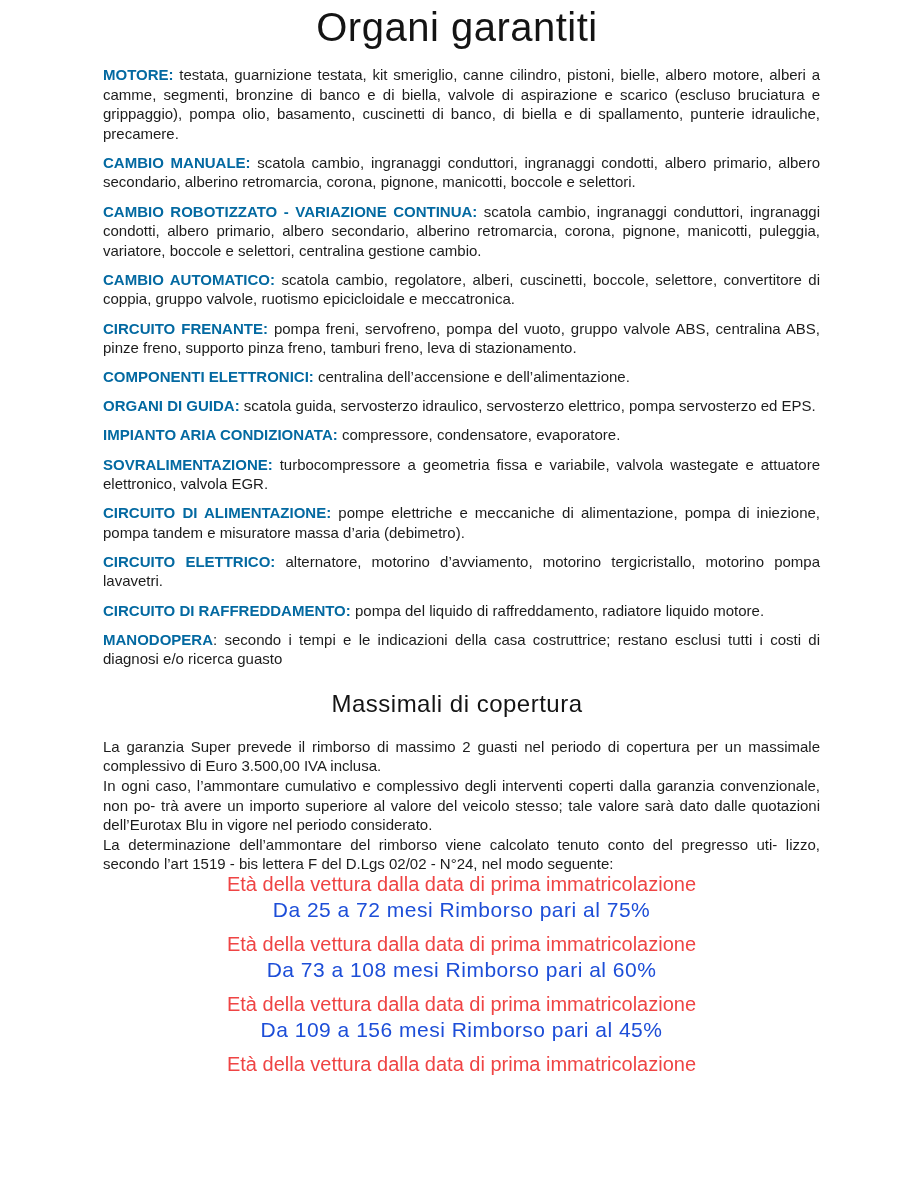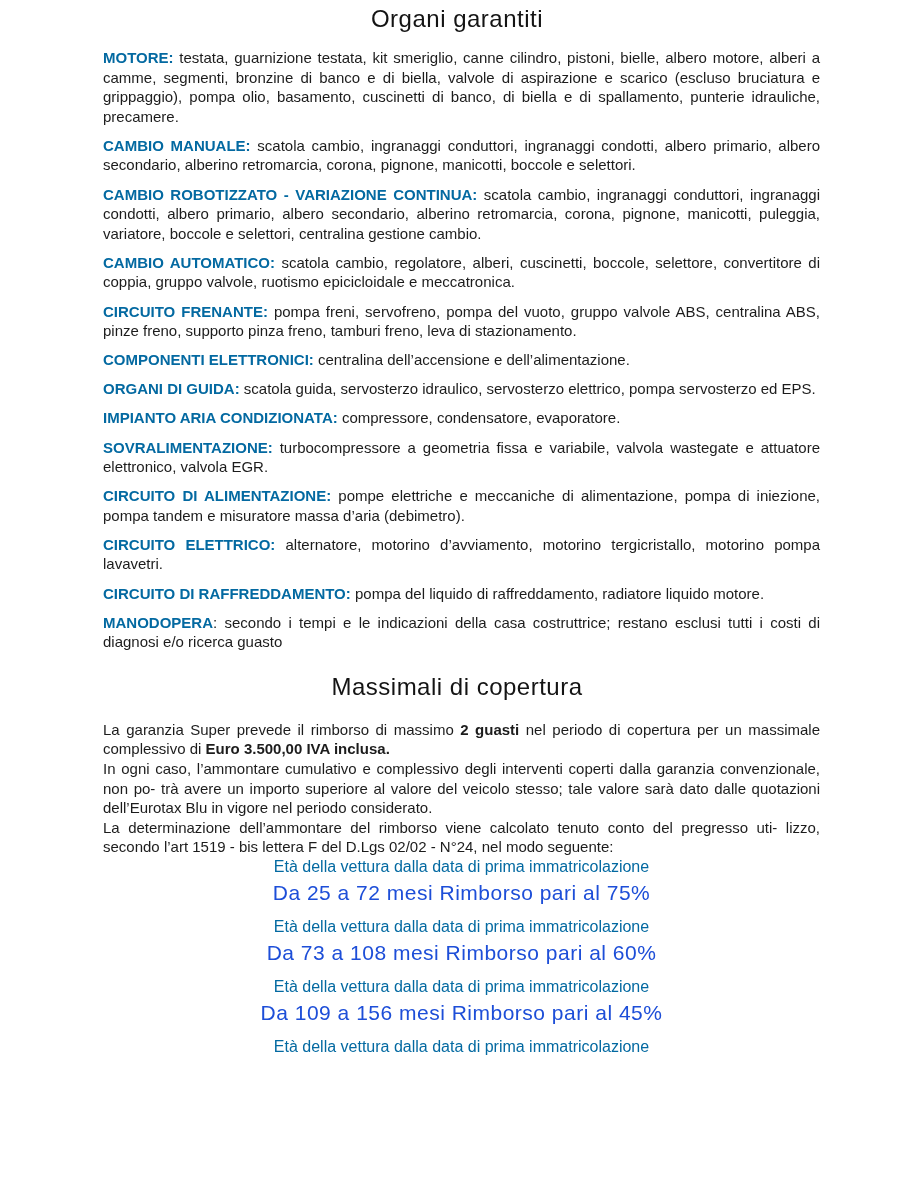--- a/index.html
+++ b/index.html
@@ -12,21 +12,21 @@
     width: 914px;
     height: 1200px;
     background: #ffffff;
     overflow: hidden;
     font-family: "Liberation Sans", sans-serif;
     color: #1c1c1c;
     box-sizing: border-box;
   }
   .doc-title {
     text-align: center;
-    font-size: 24px;
+    font-size: 40px;
     font-weight: 400;
     letter-spacing: 0.5px;
     color: #141414;
     margin: 0;
     padding: 0;
   }
   .title-organs {
     padding-top: 5px;
     margin-bottom: 15px;
   }
@@ -47,32 +47,32 @@
   .sec .lab {
     color: #0369a1;
     font-weight: 700;
   }
   p.cov {
     margin: 0;
     font-size: 15px;
     line-height: 19.6px;
     text-align: justify;
   }
-  p.cov b { font-weight: 700; }
+  p.cov b { font-weight: 400; }
   .cov-1 { margin-bottom: 27px; }
   .cov-2 { margin-bottom: 29px; }
   .cov-3 { margin-bottom: 17px; }
   .reimb-block {
     text-align: center;
     margin-bottom: 11px;
   }
   .reimb-age {
-    font-size: 16px;
+    font-size: 20px;
     line-height: 20px;
-    color: #0369a1;
+    color: #ef4444;
     margin: 0 0 2px 0;
   }
   .reimb-value {
     font-size: 21px;
     line-height: 27px;
     color: #1d4ed8;
     margin: 0;
     letter-spacing: 0.5px;
   }
 </style>

